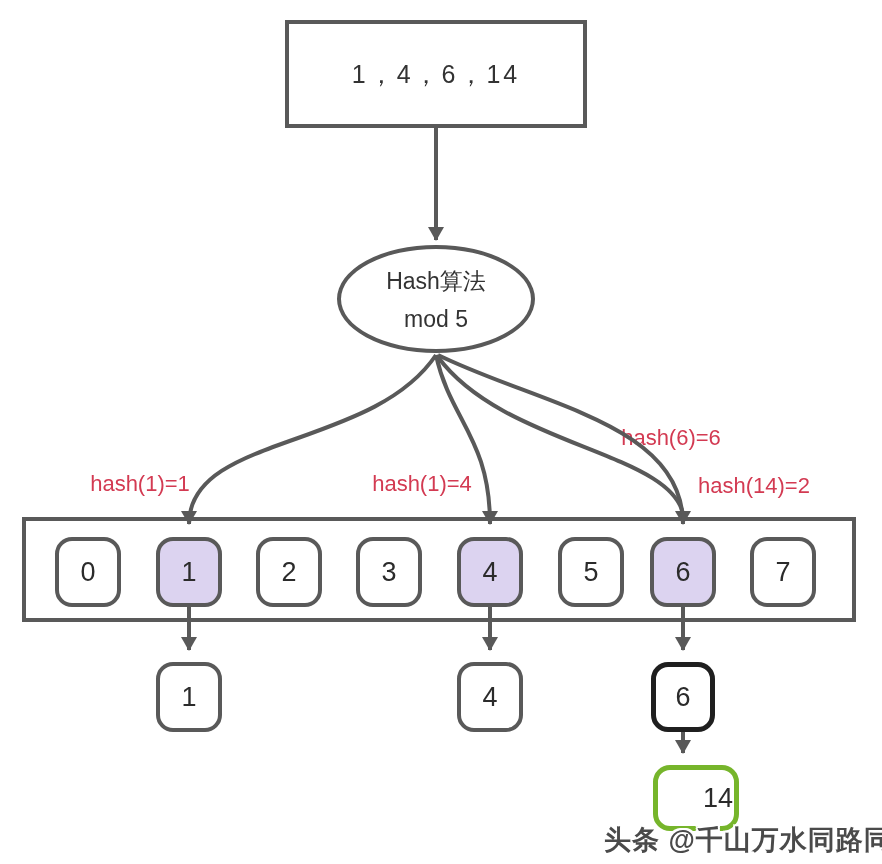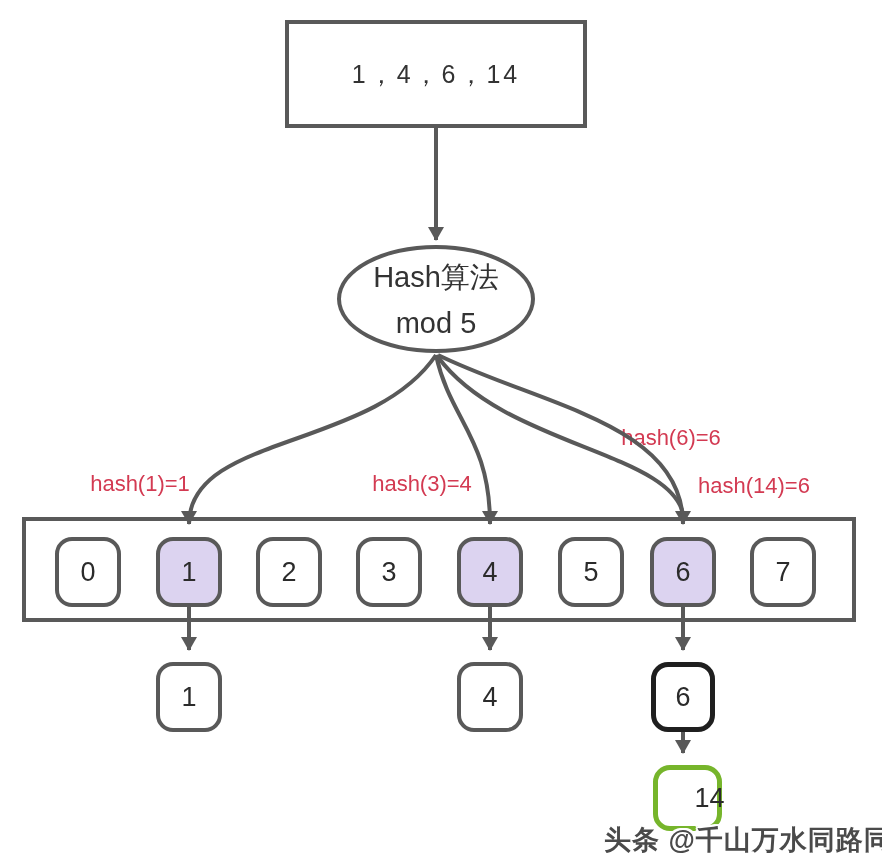--- a/index.html
+++ b/index.html
@@ -13,21 +13,21 @@
     left:285px;top:20px;width:302px;height:108px;
     border:4px solid #595959;background:#fff;box-sizing:border-box;
     display:flex;align-items:center;justify-content:center;
     font-size:25px;letter-spacing:3px;color:#333;
   }
   
   .hash-ellipse{
     left:337px;top:245px;width:198px;height:108px;
     border:4px solid #595959;border-radius:50%;background:#fff;box-sizing:border-box;
     display:flex;flex-direction:column;align-items:center;justify-content:center;
-    gap:9px;font-size:29px;color:#333;
+    gap:9px;font-size:23px;color:#333;
   }
   
   .hash-label{
     color:#d33a52;font-size:22px;white-space:nowrap;
     transform:translate(-50%,-50%);
   }
   
   .bucket-strip{
     left:22px;top:517px;width:834px;height:105px;
     border:4px solid #595959;background:#fff;box-sizing:border-box;
@@ -61,23 +61,23 @@
   <div class="abs top-box shape">
     <span>1，4，6，14</span>
   </div>
 
   <div class="abs hash-ellipse shape">
     <span>Hash算法</span>
     <span>mod 5</span>
   </div>
 
   <div class="abs hash-label" style="left:124px;top:484px;margin-left:16px;">hash(1)=1</div>
-  <div class="abs hash-label" style="left:422px;top:484px;">hash(3)=4</div>
+  <div class="abs hash-label" style="left:422px;top:484px;">hash(1)=4</div>
   <div class="abs hash-label" style="left:671px;top:438px;">hash(6)=6</div>
-  <div class="abs hash-label" style="left:754px;top:486px;">hash(14)=6</div>
+  <div class="abs hash-label" style="left:754px;top:486px;">hash(14)=2</div>
 
   <div class="abs bucket-strip shape"></div>
 
   <div class="abs cell top537 shape" style="left:55px;">
       <span>0</span>
     </div>
   <div class="abs cell hl top537 shape" style="left:156px;">
       <span>1</span>
     </div>
   <div class="abs cell top537 shape" style="left:256px;">
@@ -101,21 +101,21 @@
 
   <div class="abs cell shape" style="left:156px;top:662px;">
       <span>1</span>
     </div>
   <div class="abs cell shape" style="left:457px;top:662px;">
       <span>4</span>
     </div>
   <div class="abs cell black shape" style="left:651px;top:662px;width:64px;">
       <span>6</span>
     </div>
-  <div class="abs cell green shape" style="left:653px;top:765px;width:69px;height:66px;padding-left:44px;">
+  <div class="abs cell green shape" style="left:653px;top:765px;width:86px;height:66px;padding-left:44px;">
       <span>14</span>
     </div>
 
   <svg class="wires" width="882" height="864" viewBox="0 0 882 864">
     <defs>
       <marker id="arrow" markerUnits="userSpaceOnUse" markerWidth="22" markerHeight="22" refX="13" refY="8" orient="auto">
         <path d="M0,0 L14,8 L0,16 Z" fill="#595959"></path>
       </marker>
     </defs>
 

